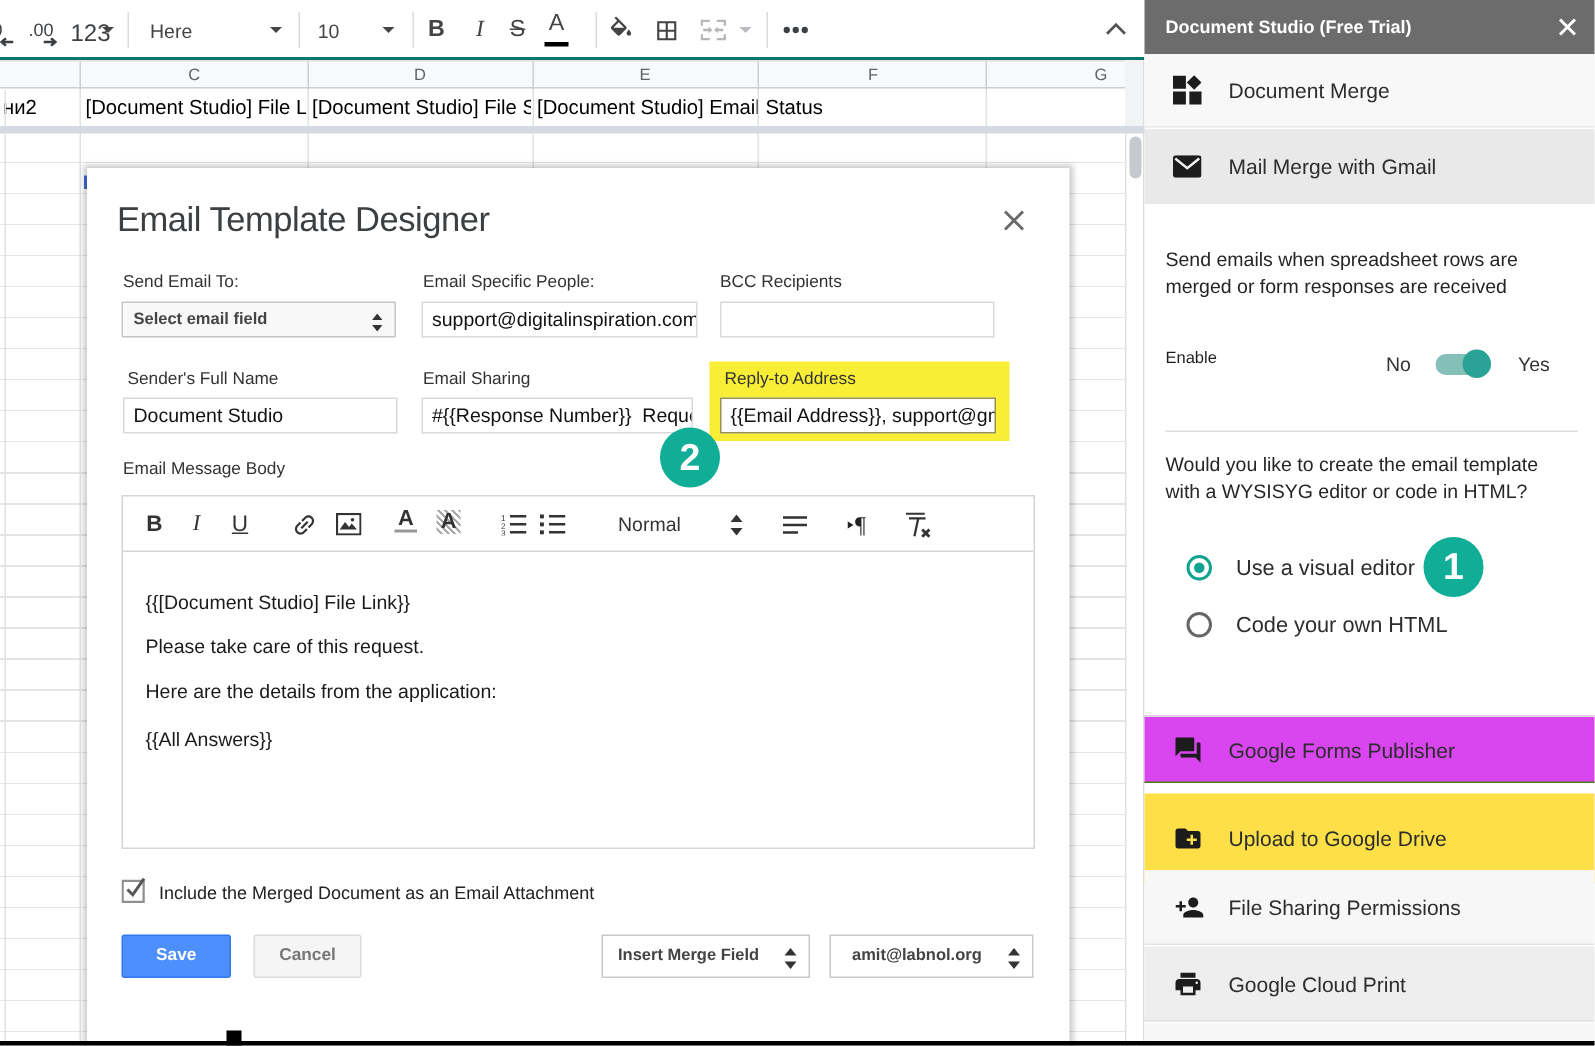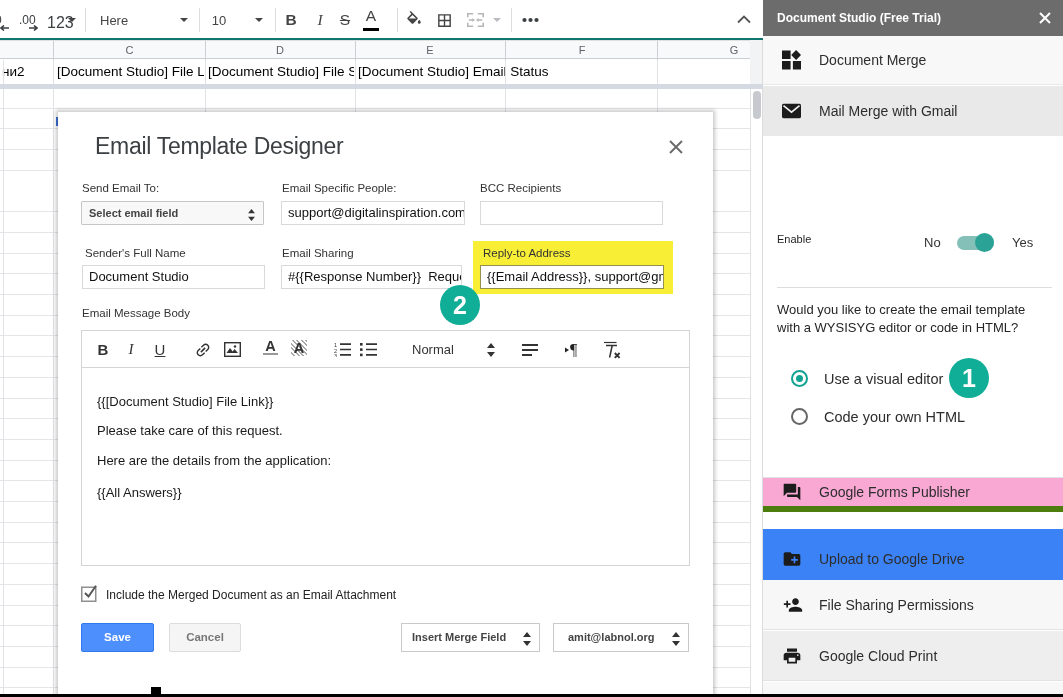--- a/index.html
+++ b/index.html
@@ -16,21 +16,21 @@
 .vgrid{position:absolute;width:1px;background:#e1e2e5}
 #row1{position:absolute;left:0;top:20px;width:750px;height:24px;background:#fff;font-size:13.5px;color:#000}
 .r1c{position:absolute;top:0;height:24px;line-height:24px;overflow:hidden;white-space:nowrap}
 #frozen{position:absolute;left:0;top:44px;width:763px;height:4.5px;background:#d5dae2;z-index:3}
 #grid{position:absolute;left:0;top:48px;width:750px;height:609px;
  background:repeating-linear-gradient(to bottom,#fff 0px,#fff 19.7px,#e4e5e8 19.7px,#e4e5e8 20.7px)}
 #scrollcol{position:absolute;left:750px;top:0;width:13px;height:657px;background:#fff;border-left:1px solid #e0e0e0}
 #thumb{position:absolute;left:2px;top:51px;width:8px;height:28px;background:#c6c9cd;border-radius:4px}
 
 #modal{position:absolute;left:58px;top:112px;width:655px;height:585px;background:#fff;box-shadow:0 0 4px 2px rgba(0,0,0,.22)}
-#modal h1{position:absolute;left:37px;top:21px;font-size:23px;font-weight:400;color:#3c4043;letter-spacing:-.3px}
+#modal h1{position:absolute;left:20px;top:21px;font-size:23px;font-weight:400;color:#3c4043;letter-spacing:-.3px}
 .mlabel{position:absolute;font-size:11.5px;color:#333}
 .minput{position:absolute;height:24px;border:1px solid #d9d9d9;background:#fff;font-size:13px;color:#111;line-height:22px;padding-left:6px;overflow:hidden;white-space:nowrap}
 .msel{position:absolute;height:24px;border:1px solid #c6c6c6;background:#f8f8f8;font-size:11px;font-weight:bold;color:#444;line-height:22px;padding-left:7px;overflow:hidden;white-space:nowrap;border-radius:1px}
 .updown{position:absolute;right:7px;top:6px}
 #closeX{position:absolute;left:608px;top:25px;width:20px;height:20px}
 
 #editor{position:absolute;left:23px;top:218px;width:609px;height:236px;border:1px solid #d5d5d5}
 #etb{position:absolute;left:0;top:0;width:100%;height:37px;border-bottom:1px solid #d5d5d5}
 .eic{position:absolute;top:0;height:37px;display:flex;align-items:center;justify-content:center;color:#333}
 #ebody{position:absolute;left:0;top:38px;width:100%;font-size:13px;color:#1a1a1a}
@@ -265,42 +265,43 @@
         </svg>
     <span class="txt">Document Merge</span>
   </div>
   <div class="srow" style="top:86px;height:50px;background:#e9e9e9">
     <svg width="19" height="15" viewBox="0 0 19 15">
           <rect x="0" y="0" width="19" height="15" rx="2" fill="#1c1c1c"></rect>
           <path fill="none" stroke="#f0f0f0" stroke-width="1.7" d="M1.5 2.2 9.5 8.6l8-6.4"></path>
         </svg>
     <span class="txt">Mail Merge with Gmail</span>
   </div>
+  <div class="spara" style="top:164px">Send emails when spreadsheet rows are merged or form responses are received</div>
   <div class="abs" style="left:14px;top:233px;font-size:11px;color:#1f1f1f">Enable</div>
   <div class="abs" style="left:161px;top:235px;font-size:13px;color:#333">No</div>
   <div class="abs" style="left:194px;top:236px;width:37px;height:14px;border-radius:7px;background:#85c0b8"></div>
   <div class="abs" style="left:212px;top:233px;width:19px;height:19px;border-radius:50%;background:#2aa396"></div>
   <div class="abs" style="left:249px;top:235px;font-size:13px;color:#333">Yes</div>
   <div class="abs" style="left:14px;top:287px;width:275px;height:1px;background:#ddd"></div>
   <div class="spara" style="top:301px">Would you like to create the email template with a WYSISYG editor or code in HTML?</div>
 
   <div class="abs" style="left:28px;top:370px;width:17px;height:17px;border-radius:50%;border:2px solid #11a391"></div>
   <div class="abs" style="left:33px;top:375px;width:7px;height:7px;border-radius:50%;background:#11a391"></div>
   <div class="abs" style="left:61px;top:371px;font-size:14.5px;color:#2d2d2d">Use a visual editor</div>
   <div class="badge" style="left:186px;top:358px;font-size:25px;line-height:40px">1</div>
   <div class="abs" style="left:28px;top:408px;width:17px;height:17px;border-radius:50%;border:2px solid #666"></div>
   <div class="abs" style="left:61px;top:409px;font-size:14.5px;color:#2d2d2d">Code your own HTML</div>
 
-  <div class="srow" style="top:477px;height:35px;background:#f9a8d4;border-top:1px solid #e2e2e2;border-bottom:6px solid #4d7c0f">
+  <div class="srow" style="top:477px;height:45px;background:#d946ef;border-top:1px solid #e2e2e2;border-bottom:1px solid #4d7c0f">
     <svg width="20" height="20" viewBox="0 0 24 24">
           <path fill="#1c1c1c" d="M21 6h-2v9H6v2c0 .55.45 1 1 1h11l4 4V7c0-.55-.45-1-1-1zM17 12V3c0-.55-.45-1-1-1H3c-.55 0-1 .45-1 1v14l4-4h10c.55 0 1-.45 1-1z"></path>
         </svg>
     <span class="txt">Google Forms Publisher</span>
   </div>
-  <div class="srow" style="top:529px;height:60px;background:#3b82f6;border-bottom:1px solid #e2e2e2">
+  <div class="srow" style="top:529px;height:60px;background:#fde047;border-bottom:1px solid #e2e2e2">
     <svg width="20" height="20" viewBox="0 0 24 24">
           <path fill="#1c1c1c" d="M20 6h-8l-2-2H4c-1.11 0-1.99.89-1.99 2L2 18c0 1.11.89 2 2 2h16c1.11 0 2-.89 2-2V8c0-1.11-.89-2-2-2zm-1 8h-3v3h-2v-3h-3v-2h3V9h2v3h3v2z"></path>
         </svg>
     <span class="txt">Upload to Google Drive</span>
   </div>
   <div class="srow" style="top:631px;height:50px;background:#eeeeee;border-bottom:1px solid #e2e2e2">
     <svg width="20" height="20" viewBox="0 0 24 24">
           <path fill="#1c1c1c" d="M19 8H5c-1.66 0-3 1.34-3 3v6h4v4h12v-4h4v-6c0-1.66-1.34-3-3-3zm-3 11H8v-5h8v5zm3-7c-.55 0-1-.45-1-1s.45-1 1-1 1 .45 1 1-.45 1-1 1zm-1-9H6v4h12V3z"></path>
         </svg>
     <span class="txt">Google Cloud Print</span>

